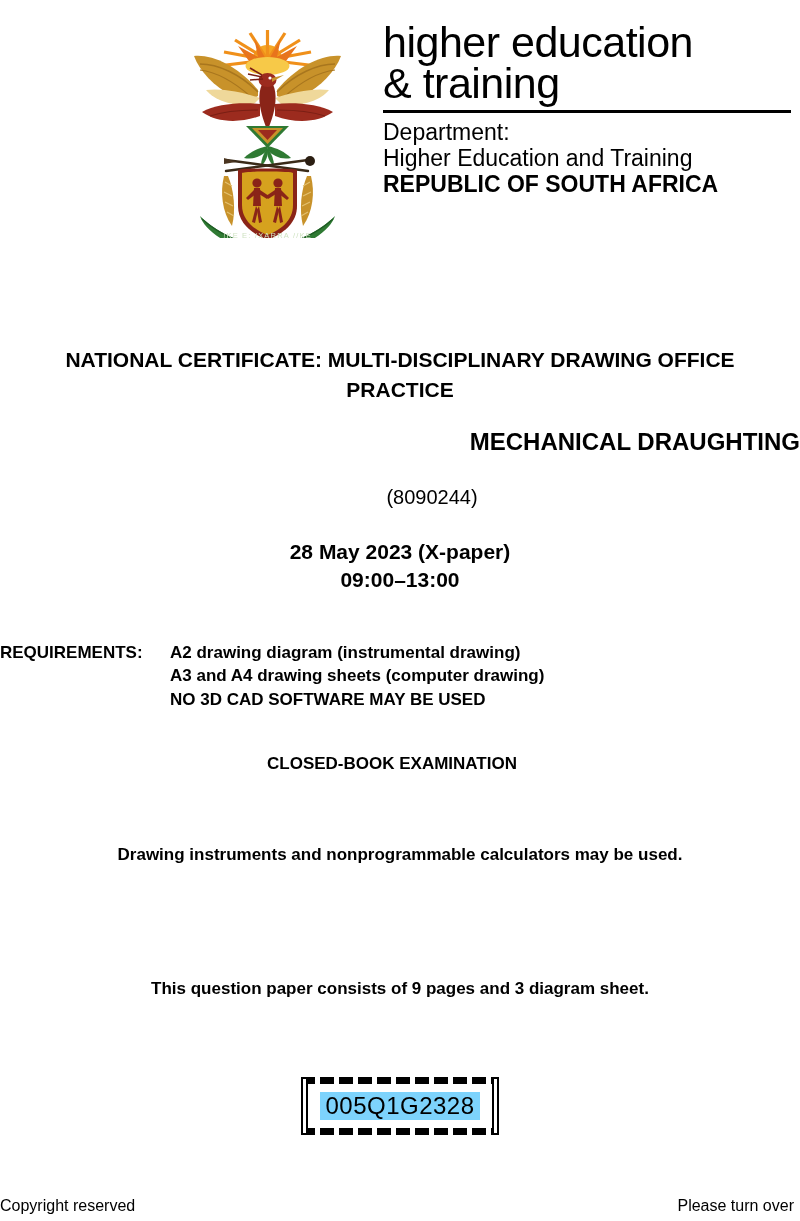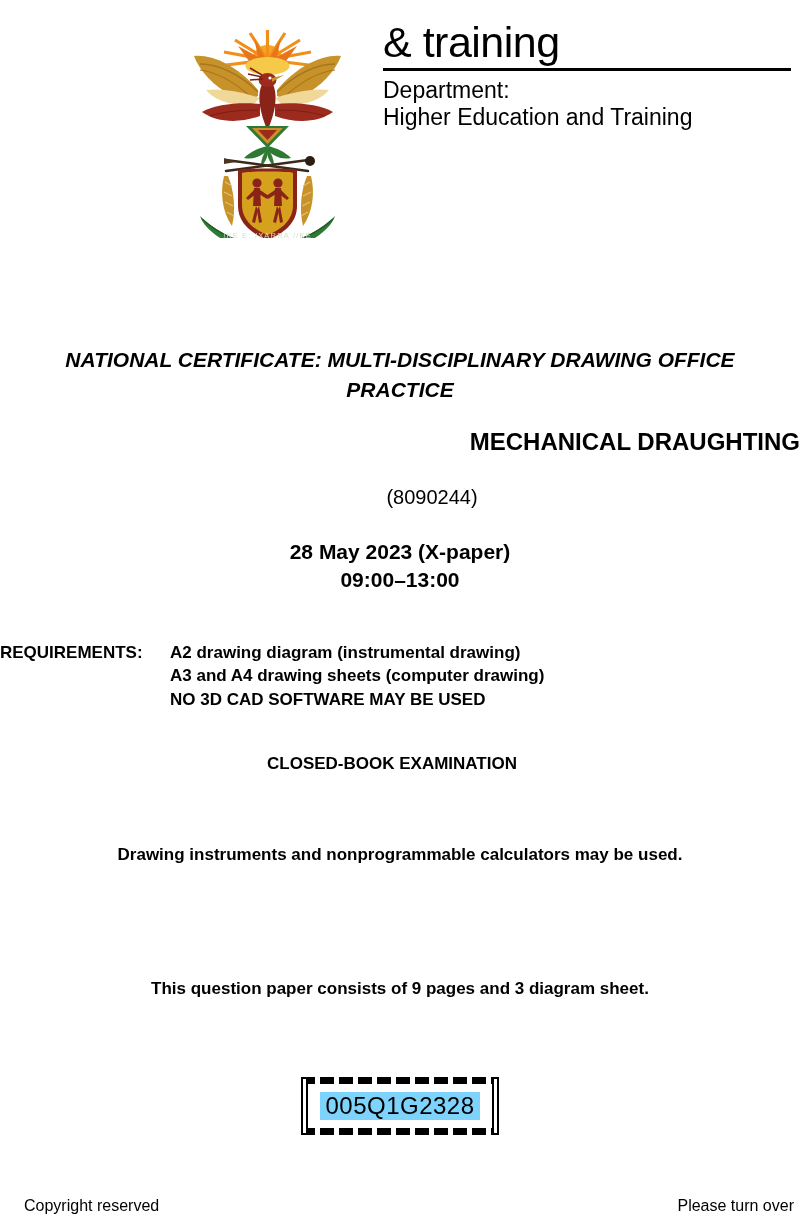--- a/index.html
+++ b/index.html
@@ -70,21 +70,20 @@
     white-space: nowrap;
   }
 
   
   .title-block {
     position: absolute;
     top: 345px;
     left: 0;
     width: 800px;
     text-align: center;
-    font-style: italic;
   }
   .paper-title {
     font-size: 21px;
     font-weight: bold;
     line-height: 1.45;
     padding: 0 22px;
   }
   .subject {
     position: absolute;
     top: 428px;
@@ -226,21 +225,20 @@
     left: 0;
     width: 800px;
     font-size: 16px;
     font-weight: 400;
   }
   .footer-left {
     position: absolute;
     left: 0;
     top: 0;
     white-space: nowrap;
-    padding-left: 24px;
   }
   .footer-right {
     position: absolute;
     right: 6px;
     top: 0;
     white-space: nowrap;
   }
 </style>
 </head>
 <body>
@@ -350,24 +348,26 @@
 
       <g>
         <path d="M20 196 C40 216 70 226 87.5 226 C105 226 135 216 155 196 C150 212 120 232 87.5 232 C55 232 25 212 20 196 Z" fill="#2f7a33"></path>
         <path d="M22 199 C42 217 70 227 87.5 227 C105 227 133 217 153 199" stroke="#1e5c24" stroke-width="1.2" fill="none"></path>
         <text x="87.5" y="218" font-family="'Liberation Sans', sans-serif" font-size="7.5" fill="#cfe3c2" text-anchor="middle" letter-spacing="1.2">!KE E: /XARRA //KE</text>
       </g>
     </svg>
   </div>
 
   <div class="logo-text">
+    <div class="logo-line1">higher education</div>
     <div class="logo-line2">&amp; training</div>
     <div class="logo-rule"></div>
     <div class="logo-dept">Department:</div>
     <div class="logo-dept2">Higher Education and Training</div>
+    <div class="logo-country">REPUBLIC OF SOUTH AFRICA</div>
   </div>
 </div>
 
 <div class="title-block">
   <div class="paper-title">NATIONAL CERTIFICATE: MULTI-DISCIPLINARY DRAWING OFFICE PRACTICE</div>
 </div>
 
 <div class="subject">MECHANICAL DRAUGHTING</div>
 
 <div class="code">(8090244)</div>

